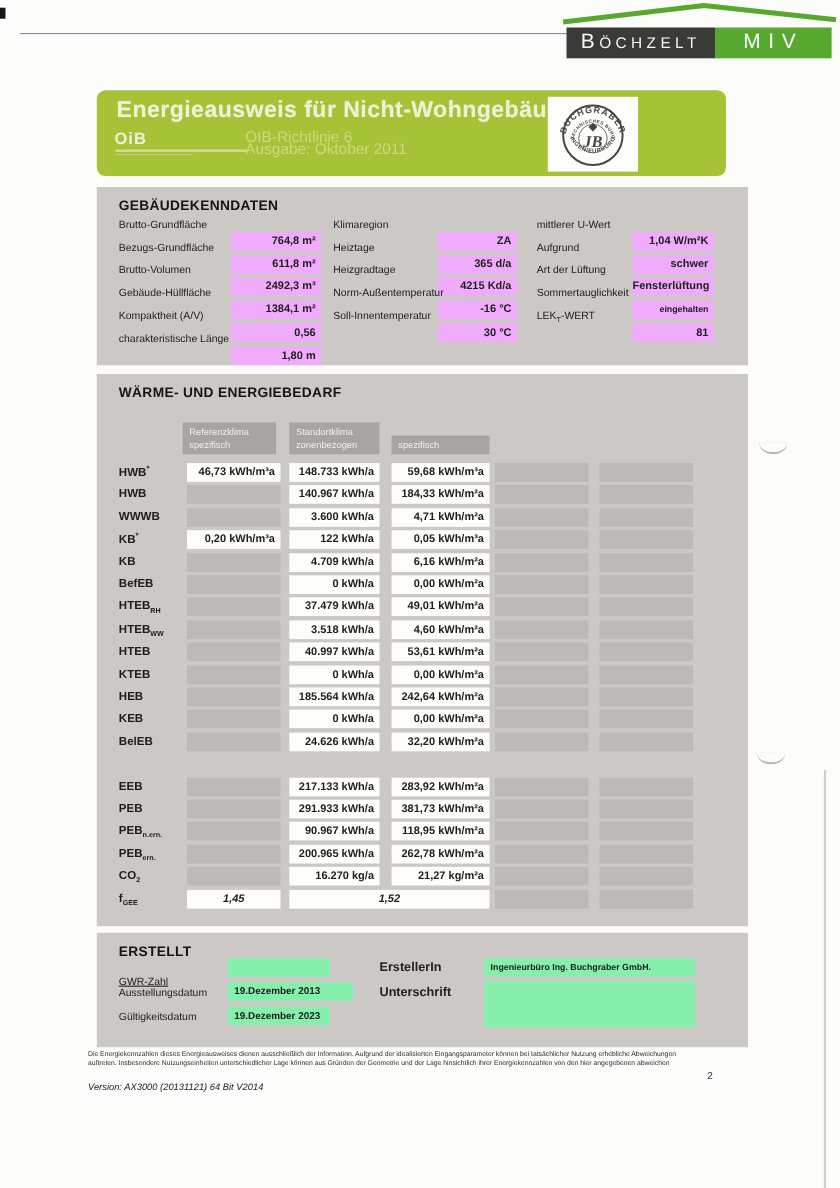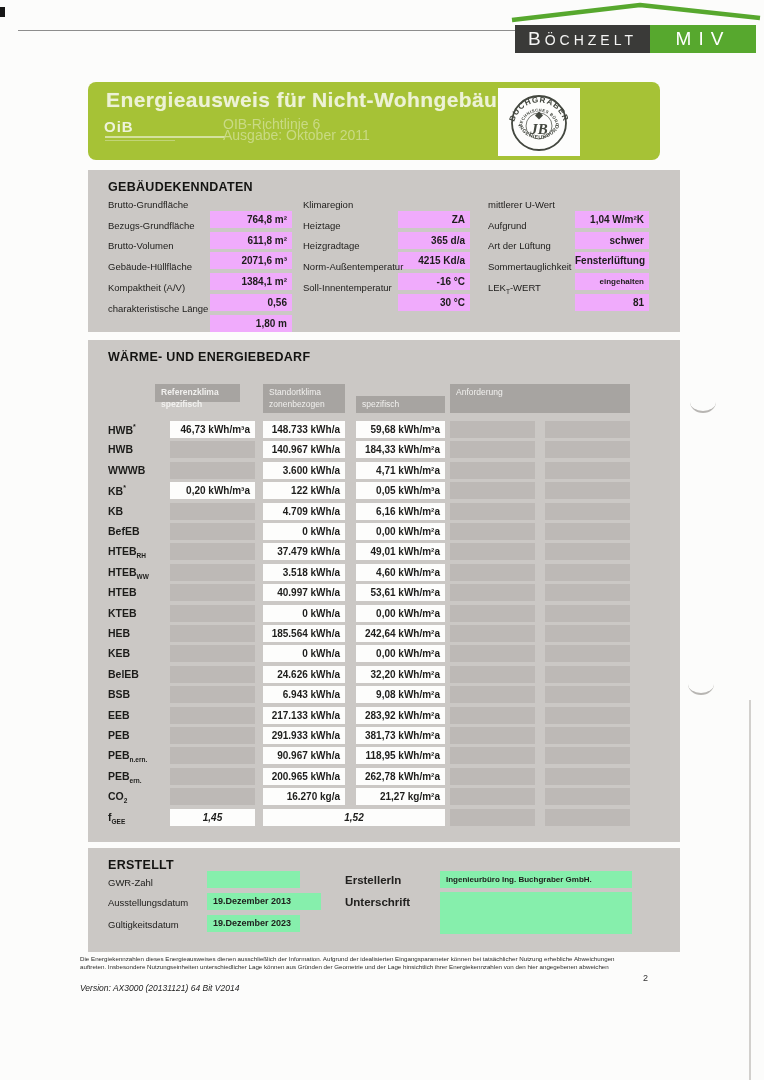--- a/index.html
+++ b/index.html
@@ -56,21 +56,21 @@
         box-sizing:border-box;margin-top:15px;}
   .kbox.small-val{font-size:8px;}
   .krow-left  .klabel{left:20px;}  .krow-left  .kbox{left:122px;width:82px;}
   .krow-middle .klabel{left:215px;} .krow-middle .kbox{left:310px;width:72px;}
   .krow-right .klabel{left:400px;} .krow-right .kbox{left:487px;width:74px;}
   .lab-sub{font-size:6.5px;}
 
   
   .whead{position:absolute;background:#a7a4a1;color:#f1f0ee;font-size:8.5px;line-height:12px;
          padding:2px 6px;box-sizing:border-box;}
-  .h-ref{left:67px;top:44px;width:85px;height:18px;font-weight:bold;}
+  .h-ref{left:78px;top:44px;width:85px;height:29px;}
   .h-st{left:175px;top:44px;width:82px;height:29px;}
   .h-sp{left:268px;top:56px;width:89px;height:17px;line-height:13px;}
   .h-anf{left:362px;top:44px;width:180px;height:29px;}
   .waerme-rows{position:absolute;left:0;top:80px;right:0;height:412px;}
   .wrow{position:absolute;left:0;right:0;height:20.4px;}
   .wlabel{position:absolute;left:20px;top:3px;font-size:10.5px;font-weight:700;color:#1c1c1a;
           white-space:nowrap;}
   .wlabel .lab-sup{font-size:7px;vertical-align:super;}
   .wcell{position:absolute;top:1px;height:17px;box-sizing:border-box;font-size:10px;
          font-weight:700;line-height:17px;text-align:right;padding-right:5px;white-space:nowrap;}
@@ -146,21 +146,21 @@
         <div class="krow krow-left" style="top: 26px;">
           <span class="klabel"><span>Brutto-Grundfläche</span></span>
           <div class="kbox">764,8 m²</div>
         </div>
         <div class="krow krow-left" style="top: 46.7px;">
           <span class="klabel"><span>Bezugs-Grundfläche</span></span>
           <div class="kbox">611,8 m²</div>
         </div>
         <div class="krow krow-left" style="top: 67.4px; padding-left: 44px;">
           <span class="klabel"><span>Brutto-Volumen</span></span>
-          <div class="kbox">2071,6 m³</div>
+          <div class="kbox">2492,3 m³</div>
         </div>
         <div class="krow krow-left" style="top: 88.1px;">
           <span class="klabel"><span>Gebäude-Hüllfläche</span></span>
           <div class="kbox">1384,1 m²</div>
         </div>
         <div class="krow krow-left" style="top: 108.8px;">
           <span class="klabel"><span>Kompaktheit (A/V)</span></span>
           <div class="kbox">0,56</div>
         </div>
         <div class="krow krow-left" style="top: 129.5px;">
@@ -218,23 +218,20 @@
     <div class="sec-title">WÄRME- UND ENERGIEBEDARF</div>
     <div class="whead h-ref">
       <div>Referenzklima</div>
       <div>spezifisch</div>
     </div>
     <div class="whead h-st">
       <div>Standortklima</div>
       <div>zonenbezogen</div>
     </div>
     <div class="whead h-sp">spezifisch</div>
-    <div class="whead h-anf">
-      <div>Anforderung</div>
-    </div>
     <div class="waerme-rows">
         <div class="wrow" style="top: 0px;">
           <span class="wlabel"><span>HWB</span><sup class="lab-sup">*</sup></span>
           <div class="wcell c1 cell-white">46,73 kWh/m³a</div>
           <div class="wcell c2 cell-white">148.733 kWh/a</div>
           <div class="wcell c3 cell-white">59,68 kWh/m³a</div>
           <div class="wcell c4 cell-gray"></div>
           <div class="wcell c5 cell-gray"></div>
         </div>
         <div class="wrow" style="top: 20.4px;">
@@ -326,28 +323,20 @@
           <div class="wcell c5 cell-gray"></div>
         </div>
         <div class="wrow" style="top: 244.8px;">
           <span class="wlabel"><span>BelEB</span></span>
           <div class="wcell c1 cell-gray"></div>
           <div class="wcell c2 cell-white">24.626 kWh/a</div>
           <div class="wcell c3 cell-white">32,20 kWh/m²a</div>
           <div class="wcell c4 cell-gray"></div>
           <div class="wcell c5 cell-gray"></div>
         </div>
-        <div class="wrow" style="top: 265.2px;">
-          <span class="wlabel"><span>BSB</span></span>
-          <div class="wcell c1 cell-gray"></div>
-          <div class="wcell c2 cell-white">6.943 kWh/a</div>
-          <div class="wcell c3 cell-white">9,08 kWh/m²a</div>
-          <div class="wcell c4 cell-gray"></div>
-          <div class="wcell c5 cell-gray"></div>
-        </div>
         <div class="wrow" style="top: 285.6px;">
           <span class="wlabel"><span>EEB</span></span>
           <div class="wcell c1 cell-gray"></div>
           <div class="wcell c2 cell-white">217.133 kWh/a</div>
           <div class="wcell c3 cell-white">283,92 kWh/m²a</div>
           <div class="wcell c4 cell-gray"></div>
           <div class="wcell c5 cell-gray"></div>
         </div>
         <div class="wrow" style="top: 306px;">
           <span class="wlabel"><span>PEB</span></span>
@@ -386,21 +375,21 @@
           <div class="wcell c1 cell-white italic-center">1,45</div>
           <div class="wcell cmerged cell-white italic-center">1,52</div>
           <div class="wcell c4 cell-gray"></div>
           <div class="wcell c5 cell-gray"></div>
         </div>
       </div>
   </div>
 
   <div class="panel panel-erstellt">
     <div class="sec-title">ERSTELLT</div>
-    <span class="elabel" style="left:20px;top:29px;">GWR-Zahl</span>
+    <span class="elabel" style="left:20px;top:39px;text-decoration:underline;">GWR-Zahl</span>
     <div class="ebox" style="left:119px;top:23px;width:93px;"></div>
     <span class="elabel" style="left:20px;top:49px;">Ausstellungsdatum</span>
     <div class="ebox" style="left:119px;top:45px;width:114px;">19.Dezember 2013</div>
     <span class="elabel" style="left:20px;top:71px;">Gültigkeitsdatum</span>
     <div class="ebox" style="left:119px;top:67px;width:93px;">19.Dezember 2023</div>
     <span class="elabel elabel-big" style="left:257px;top:26px;">ErstellerIn</span>
     <div class="ebox" style="left:352px;top:23px;width:192px;font-size:8px;">Ingenieurbüro Ing. Buchgraber GmbH.</div>
     <span class="elabel elabel-big" style="left:257px;top:48px;">Unterschrift</span>
     <div class="ebox ebox-sign" style="left:352px;top:44px;width:192px;"></div>
   </div>

